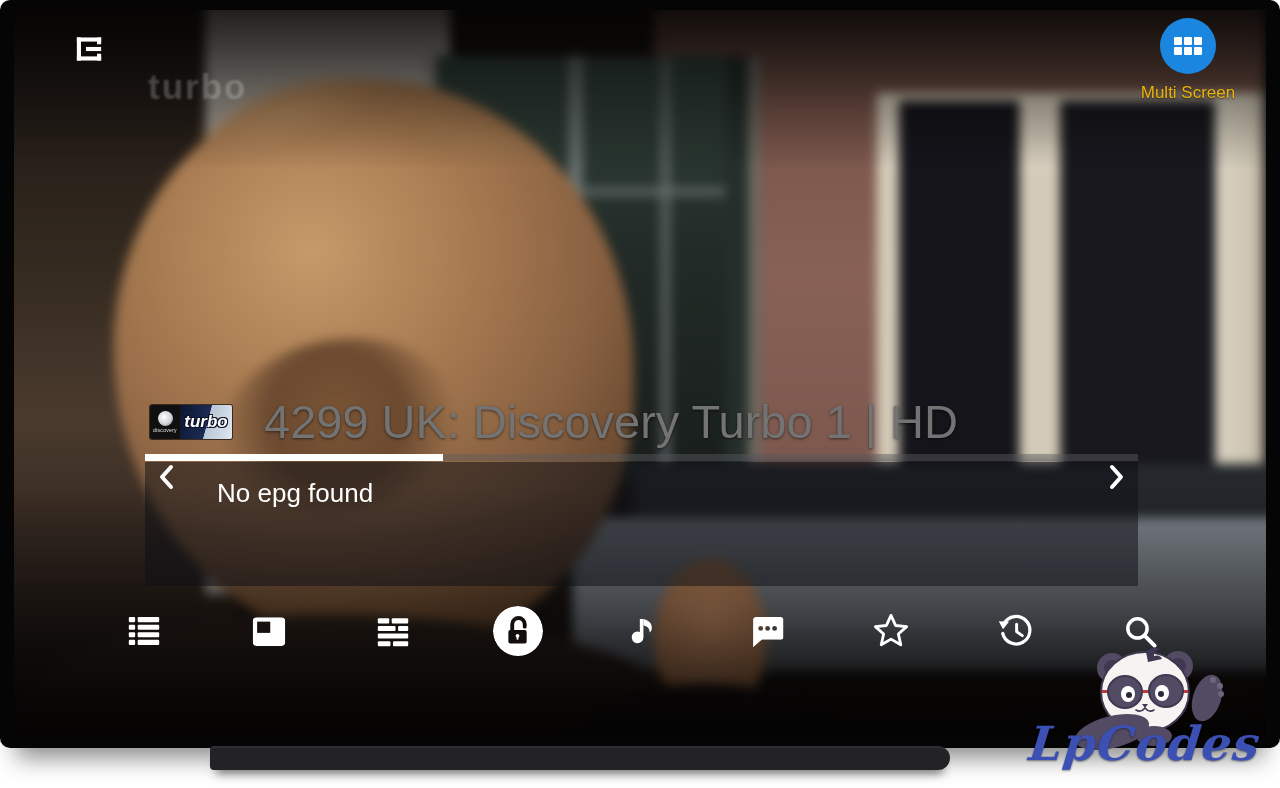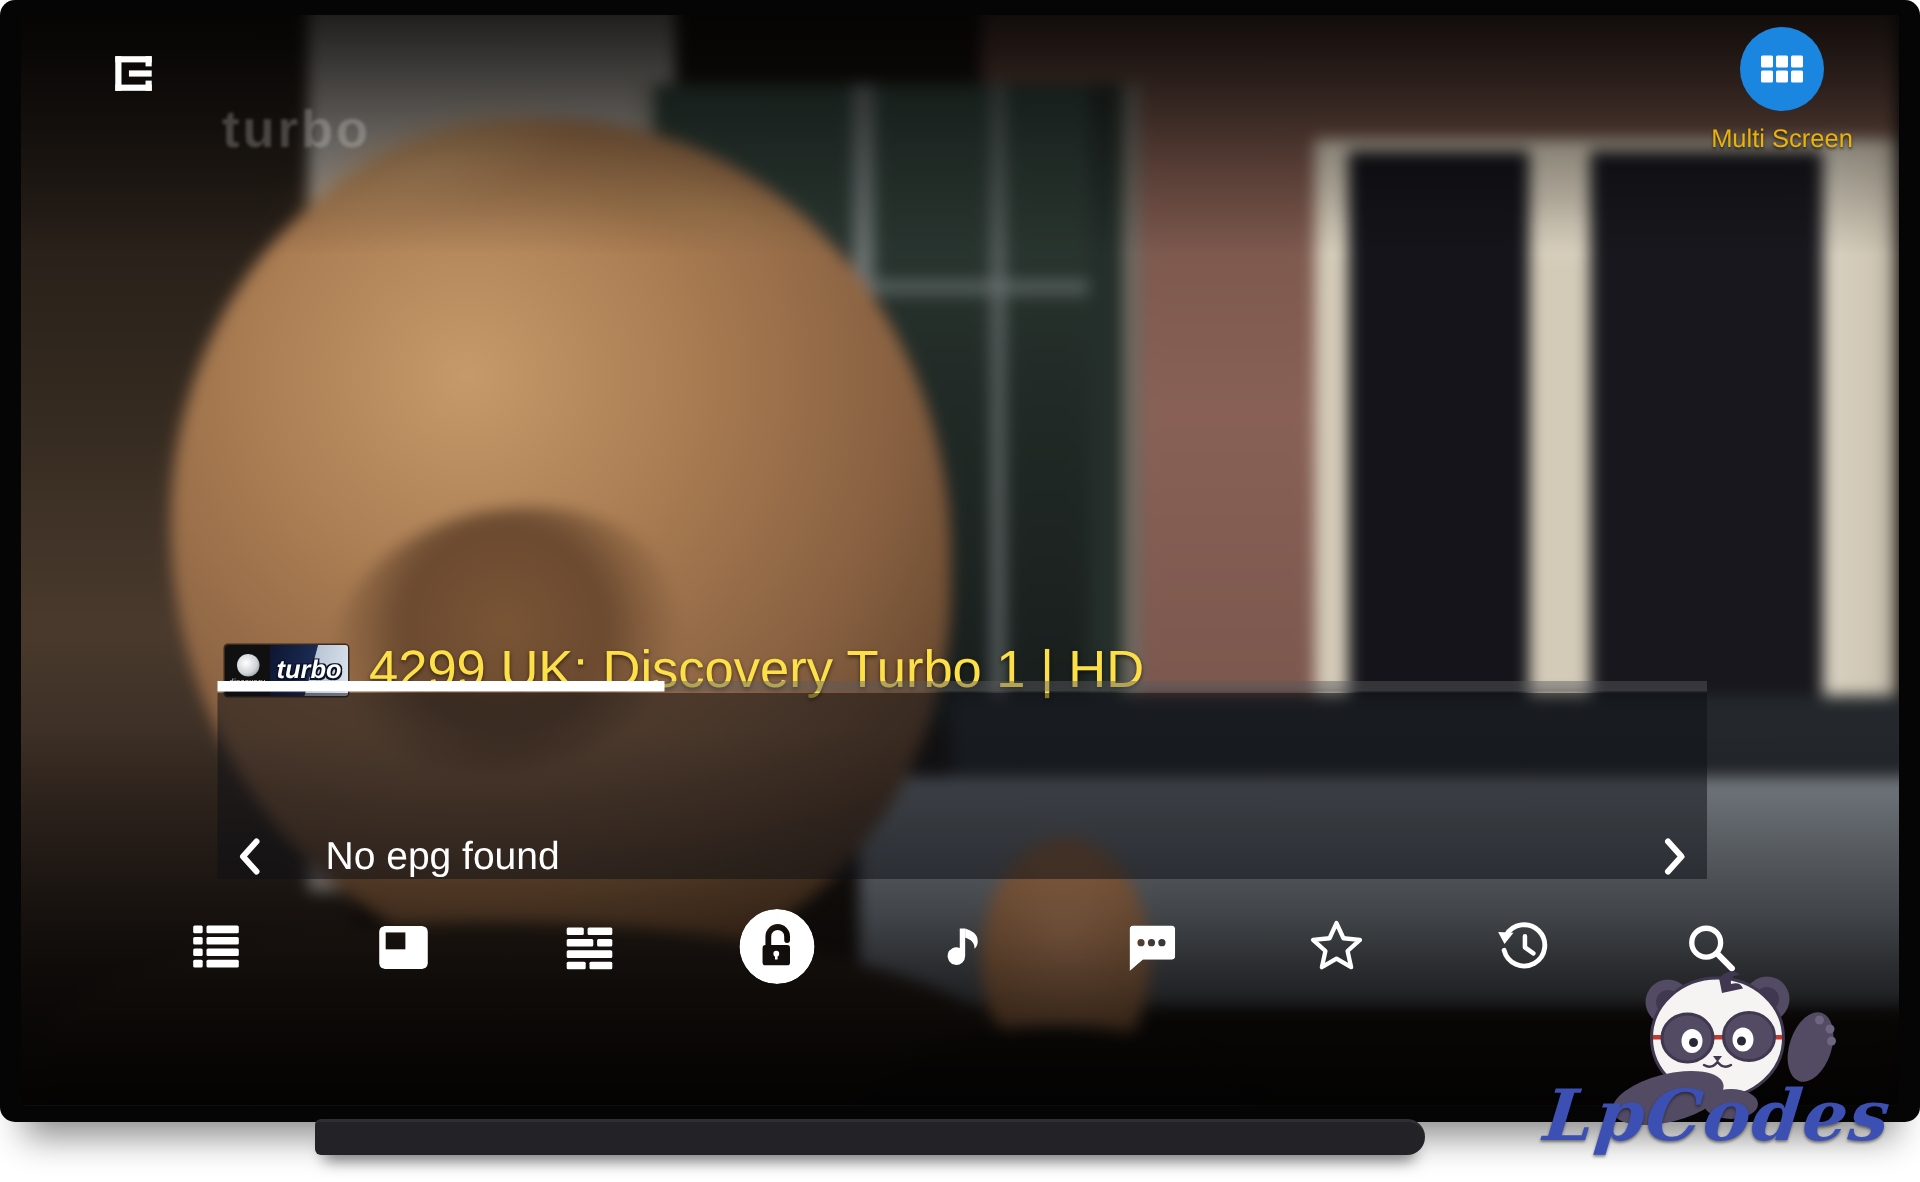--- a/index.html
+++ b/index.html
@@ -63,36 +63,36 @@
       background:linear-gradient(0deg,rgba(0,0,0,.85) 0%,rgba(0,0,0,.45) 45%,transparent 100%);}
   
   .menu-btn{position:absolute;left:58px;top:22px;width:34px;height:34px;cursor:pointer;}
   .multiscreen{position:absolute;left:1106px;top:8px;width:136px;text-align:center;cursor:pointer;}
   .ms-circle{width:56px;height:56px;border-radius:50%;margin:0 auto;
       display:flex;align-items:center;justify-content:center;}
   .ms-label{margin-top:9px;color:#eab308;font-size:17px;text-shadow:0 1px 2px rgba(0,0,0,.6);}
   .turbo-ghost{position:absolute;left:134px;top:57px;font-size:35px;font-weight:bold;
       color:rgba(255,255,255,.22);letter-spacing:2px;filter:blur(1px);}
   
-  .chan-row{position:absolute;left:136px;top:384px;display:flex;align-items:center;gap:14px;margin-top:33px;}
+  .chan-row{position:absolute;left:136px;top:384px;display:flex;align-items:center;gap:32px;}
   .chan-logo{width:82px;height:34px;display:flex;border-radius:2px;overflow:hidden;
       box-shadow:0 0 0 1px rgba(0,0,0,.6);flex:none;}
   .logo-disc{width:30px;background:#101010;display:flex;flex-direction:column;align-items:center;justify-content:center;}
   .logo-globe{width:15px;height:15px;border-radius:50%;background:radial-gradient(circle at 40% 40%,#fff 0%,#cfd4d8 55%,#6a7077 100%);}
   .logo-disc-text{font-size:5px;color:#e8e8e8;letter-spacing:.3px;margin-top:1px;}
   .logo-turbo{flex:1;background:linear-gradient(105deg,#0d1630 0%,#1b2b55 52%,#b9c6d6 53%,#dfe6ee 100%);
       display:flex;align-items:center;justify-content:center;}
   .logo-turbo span{font-style:italic;font-weight:bold;font-size:17px;color:#fff;
       text-shadow:1px 1px 0 #0a1228,-1px 1px 0 #0a1228,1px -1px 0 #0a1228,-1px -1px 0 #0a1228;}
-  .chan-title{color:#fde047;font-size:35px;white-space:nowrap;text-shadow:0 1px 3px rgba(0,0,0,.55);}
+  .chan-title{color:#737373;font-size:47px;white-space:nowrap;text-shadow:0 1px 3px rgba(0,0,0,.55);}
   
   .progress{position:absolute;left:131px;top:444px;width:993px;height:7px;background:rgba(90,90,95,.45);}
   .progress-fill{height:100%;background:#fff;}
   .epg-bar{position:absolute;left:131px;top:452px;width:993px;height:124px;
-      background:rgba(14,16,22,.52);display:flex;align-items:flex-end;cursor:pointer;}
+      background:rgba(14,16,22,.52);display:flex;align-items:flex-start;cursor:pointer;}
   .epg-chev{width:44px;display:flex;align-items:center;justify-content:center;cursor:pointer;}
   .epg-divider{width:2px;background:rgba(255,255,255,.45);margin:16px 0;}
   .epg-body{flex:1;padding:16px 0 0 26px;}
   .epg-text{color:#fff;font-size:26px;}
   
   .toolbar{position:absolute;left:104px;bottom:80px;width:1048px;display:flex;
       justify-content:space-between;align-items:center;}
   .tb-icon{width:52px;height:52px;display:flex;align-items:center;justify-content:center;cursor:pointer;}
   
   .lpcodes{position:absolute;left:1020px;top:640px;width:250px;text-align:center;z-index:50;}

